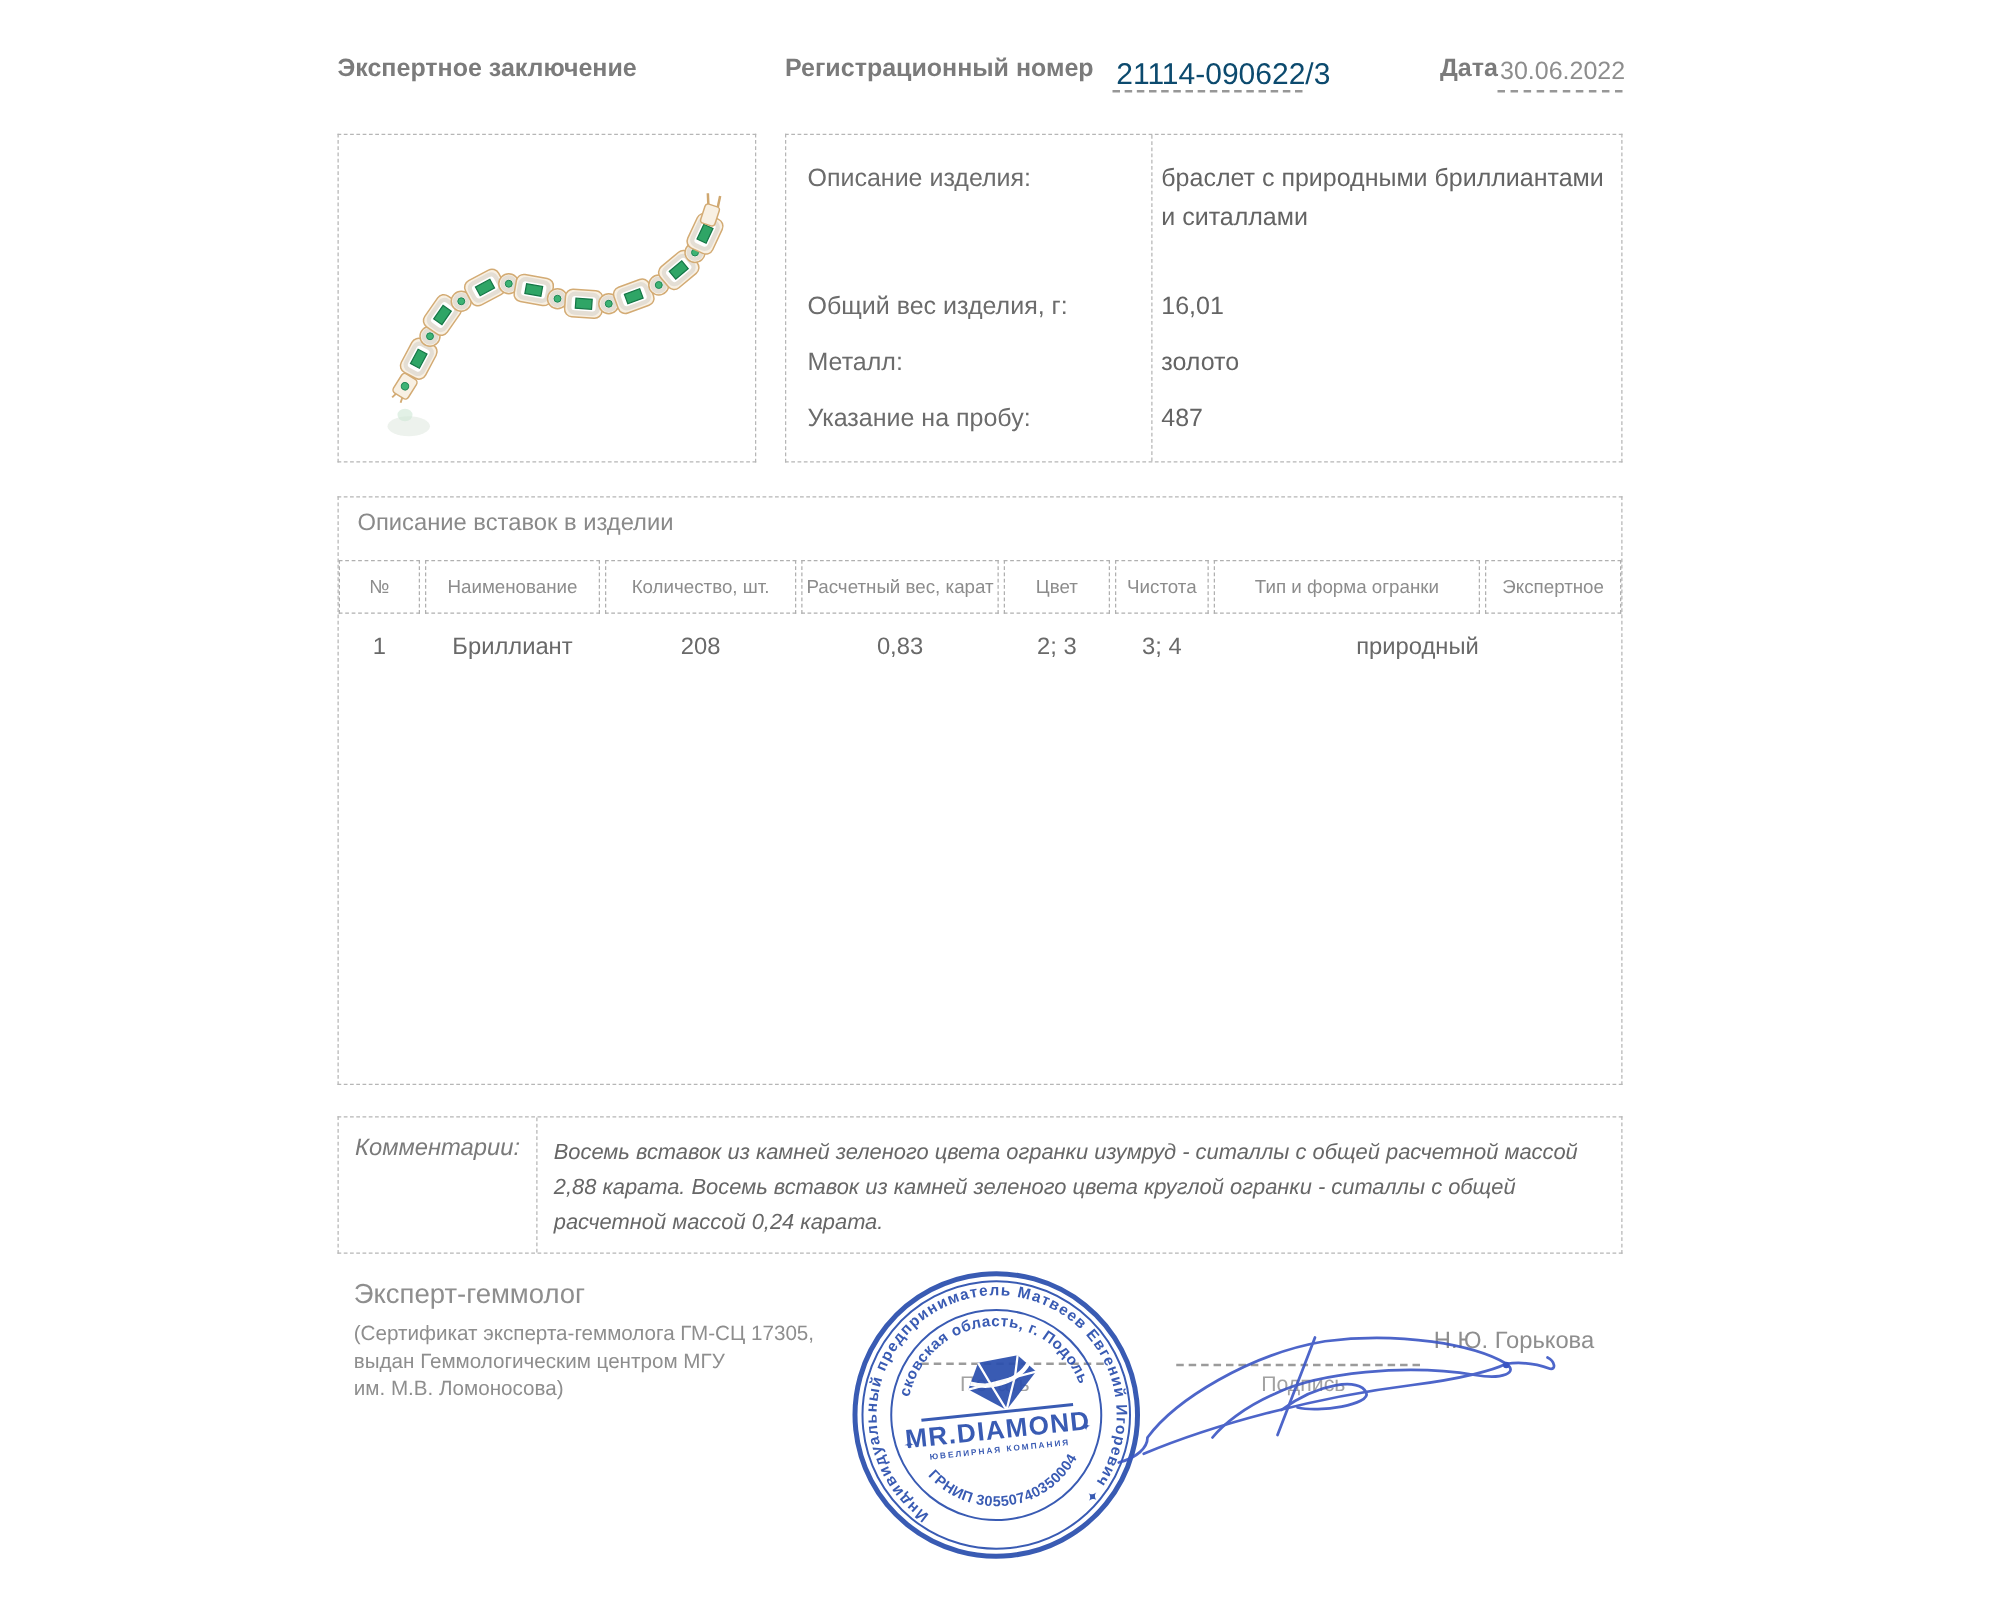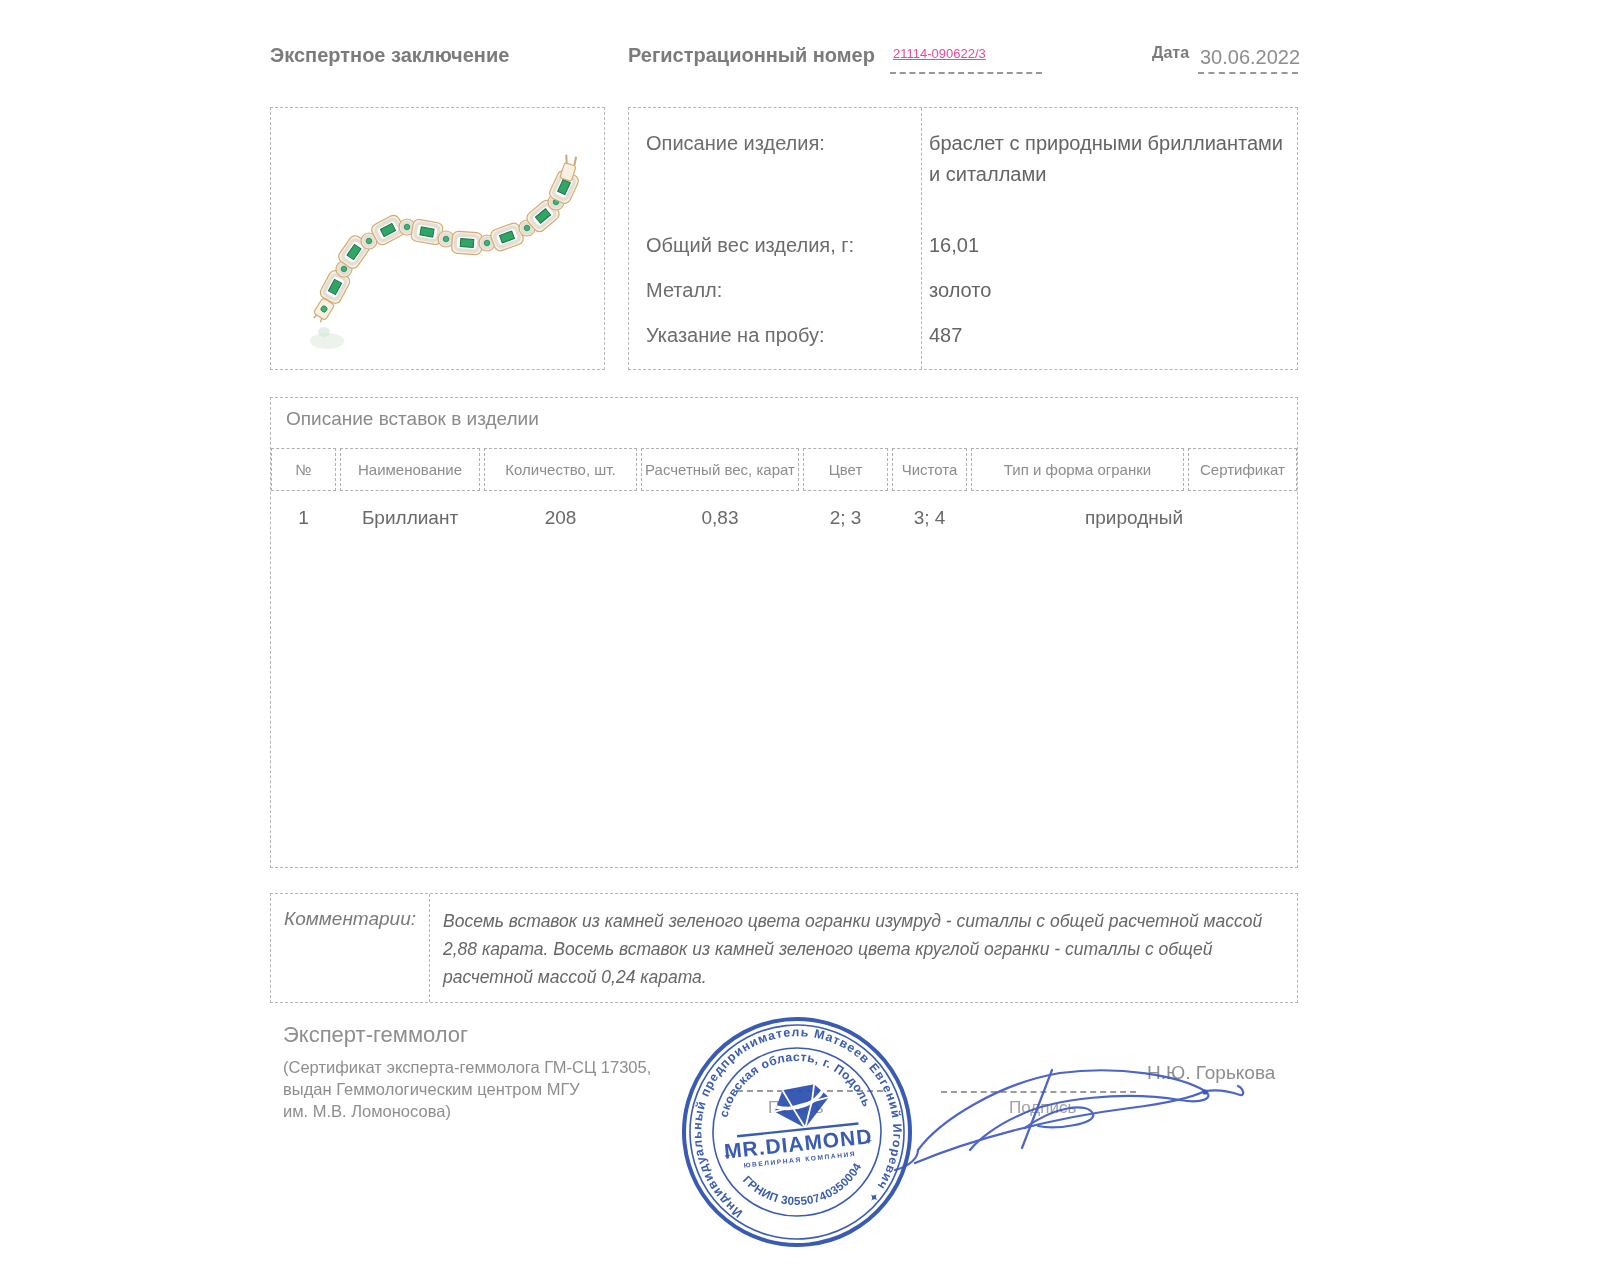--- a/index.html
+++ b/index.html
@@ -6,23 +6,23 @@
   body{
     width:1600px;height:1280px;position:relative;background:#ffffff;
     font-family:"Liberation Sans","DejaVu Sans",sans-serif;color:#6c6c6c;
     overflow:hidden;
   }
   .abs{position:absolute;}
   .dashed{border:1px dashed #b6b6b6;box-sizing:border-box;}
   
   .h-title{left:270px;top:44px;font-size:20px;font-weight:bold;color:#7b7b7b;}
   .h-reglabel{left:628px;top:44px;font-size:20px;font-weight:bold;color:#7b7b7b;}
-  .h-regvalue{left:893px;top:46px;font-size:13px;color:#ec4899;text-decoration:underline;}
+  .h-regvalue{left:893px;top:46px;font-size:24px;color:#0c4a6e;}
   .h-regline{left:890px;top:72px;width:152px;border-bottom:2px dashed #979797;}
-  .h-datelabel{left:1152px;top:44px;font-size:16px;font-weight:bold;color:#7b7b7b;}
+  .h-datelabel{left:1152px;top:44px;font-size:20px;font-weight:bold;color:#7b7b7b;}
   .h-datevalue{left:1200px;top:46px;font-size:20px;color:#8d8d8d;}
   .h-dateline{left:1198px;top:72px;width:100px;border-bottom:2px dashed #979797;}
   
   .photo-box{left:270px;top:107px;width:335px;height:263px;}
   .desc-box{left:628px;top:107px;width:670px;height:263px;}
   .desc-divider{position:absolute;left:292px;top:0;bottom:0;border-left:1px dashed #b6b6b6;}
   .desc-row{position:absolute;left:0;right:0;font-size:20px;line-height:31px;}
   .desc-label{position:absolute;left:17px;width:265px;color:#6c6c6c;}
   .desc-value{position:absolute;left:300px;right:10px;color:#646464;}
   
@@ -140,21 +140,21 @@
 <div class="abs dashed inserts-box">
   <div class="inserts-title">Описание вставок в изделии</div>
   <div class="thead">
     <div class="th c0">№</div>
     <div class="th c1">Наименование</div>
     <div class="th c2">Количество, шт.</div>
     <div class="th c3">Расчетный вес, карат</div>
     <div class="th c4">Цвет</div>
     <div class="th c5">Чистота</div>
     <div class="th c6">Тип и форма огранки</div>
-    <div class="th c7">Сертификат</div>
+    <div class="th c7">Экспертное</div>
   </div>
   <div class="trow">
     <div class="td c0">1</div>
     <div class="td c1">Бриллиант</div>
     <div class="td c2">208</div>
     <div class="td c3">0,83</div>
     <div class="td c4">2; 3</div>
     <div class="td c5">3; 4</div>
     <div class="td c7">природный</div>
   </div>

